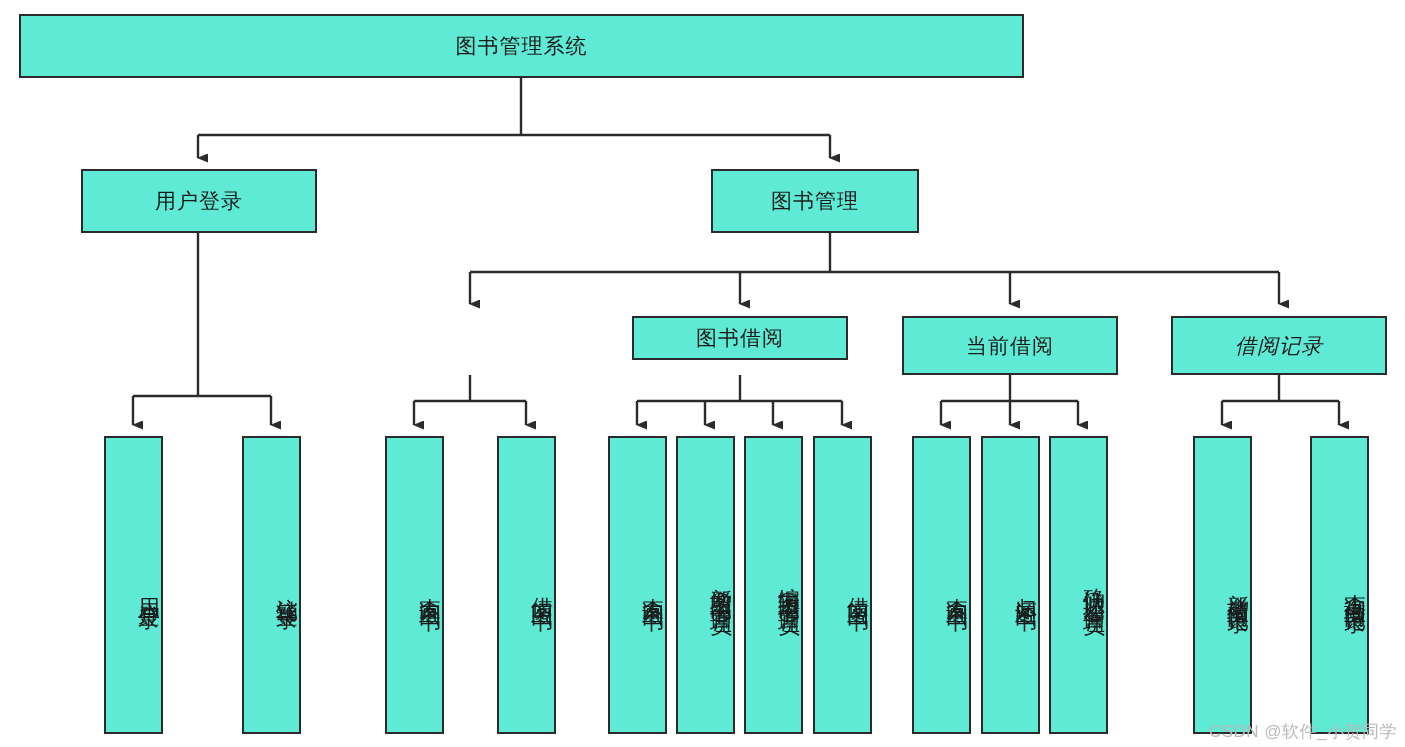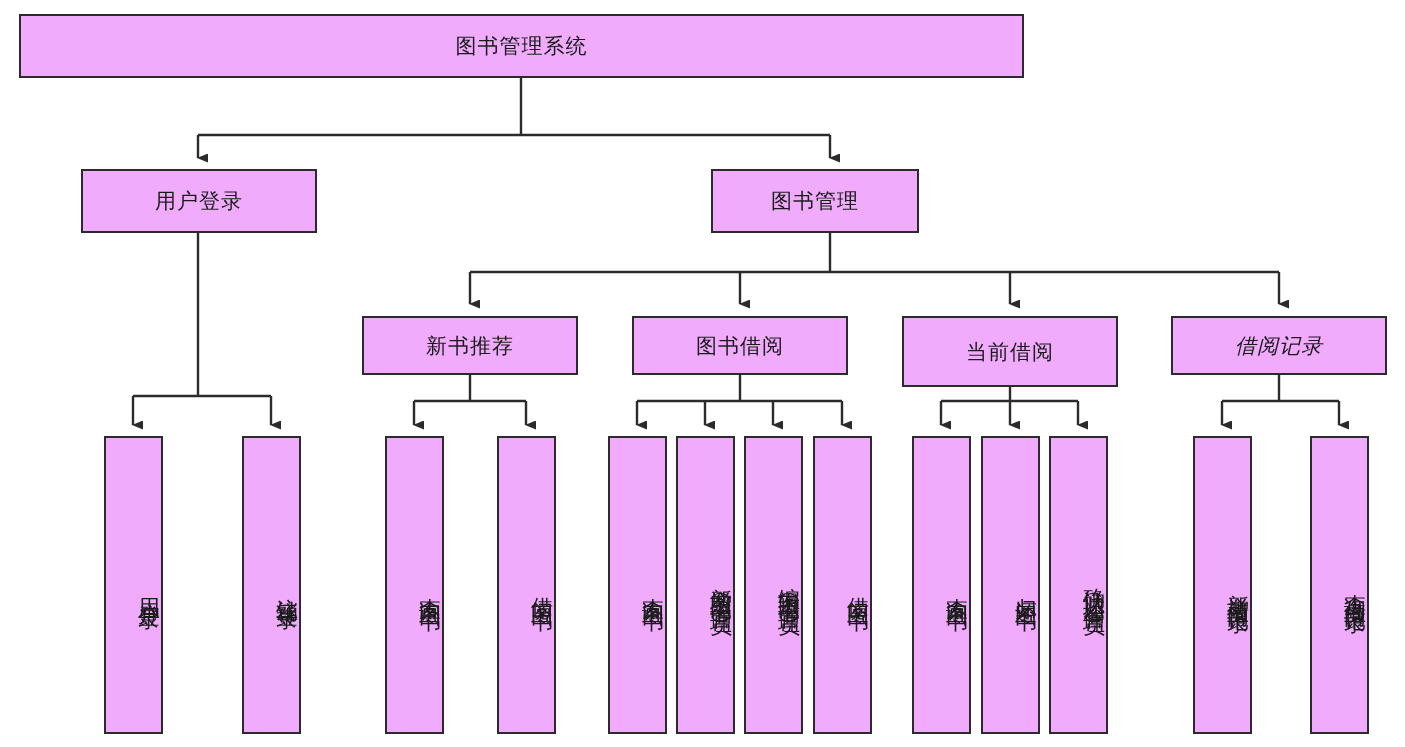--- a/index.html
+++ b/index.html
@@ -21,21 +21,21 @@
     position: absolute;
     left: 0;
     top: 0;
     width: 1405px;
     height: 747px;
     pointer-events: none;
   }
   .node {
     position: absolute;
     box-sizing: border-box;
-    background: #f0abfc;
+    background: #5eead4;
     border: 2px solid #2b2b2b;
     display: flex;
     align-items: center;
     justify-content: center;
     color: #1a1a1a;
     z-index: 2;
   }
   .node.h {
     font-size: 21px;
     letter-spacing: 1px;
@@ -128,29 +128,26 @@
   </div>
 
   <div class="node h" style="left:81px; top:169px; width:236px; height:64px;">
     <span>用户登录</span>
   </div>
 
   <div class="node h" style="left:711px; top:169px; width:208px; height:64px;">
     <span>图书管理</span>
   </div>
 
-  <div class="node h" style="left:362px; top:316px; width:216px; height:59px;">
-    <span>新书推荐</span>
-  </div>
-
-  <div class="node h" style="left:632px; top:316px; width:216px; height:59px;align-items:center;">
+
+  <div class="node h" style="left:632px; top:316px; width:216px; height:44px;align-items:center;">
     <span>图书借阅</span>
   </div>
 
-  <div class="node h" style="left:902px; top:316px; width:216px; height:71px;">
+  <div class="node h" style="left:902px; top:316px; width:216px; height:59px;">
     <span>当前借阅</span>
   </div>
 
   <div class="node h" style="left:1171px; top:316px; width:216px; height:59px;font-style:italic;">
     <span>借阅记录</span>
   </div>
 
   <div class="node v" style="left:104px; top:436px; width:59px; height:298px;">
     <span class="vtext">用户登录</span>
   </div>
@@ -196,14 +193,15 @@
   </div>
 
   <div class="node v" style="left:1193px; top:436px; width:59px; height:298px;">
     <span class="vtext">新增借阅记录</span>
   </div>
 
   <div class="node v" style="left:1310px; top:436px; width:59px; height:298px;">
     <span class="vtext">查询借阅记录</span>
   </div>
 
+  <div class="watermark">CSDN @软件_小贺同学</div>
 
 </div>
 
 </body></html>

